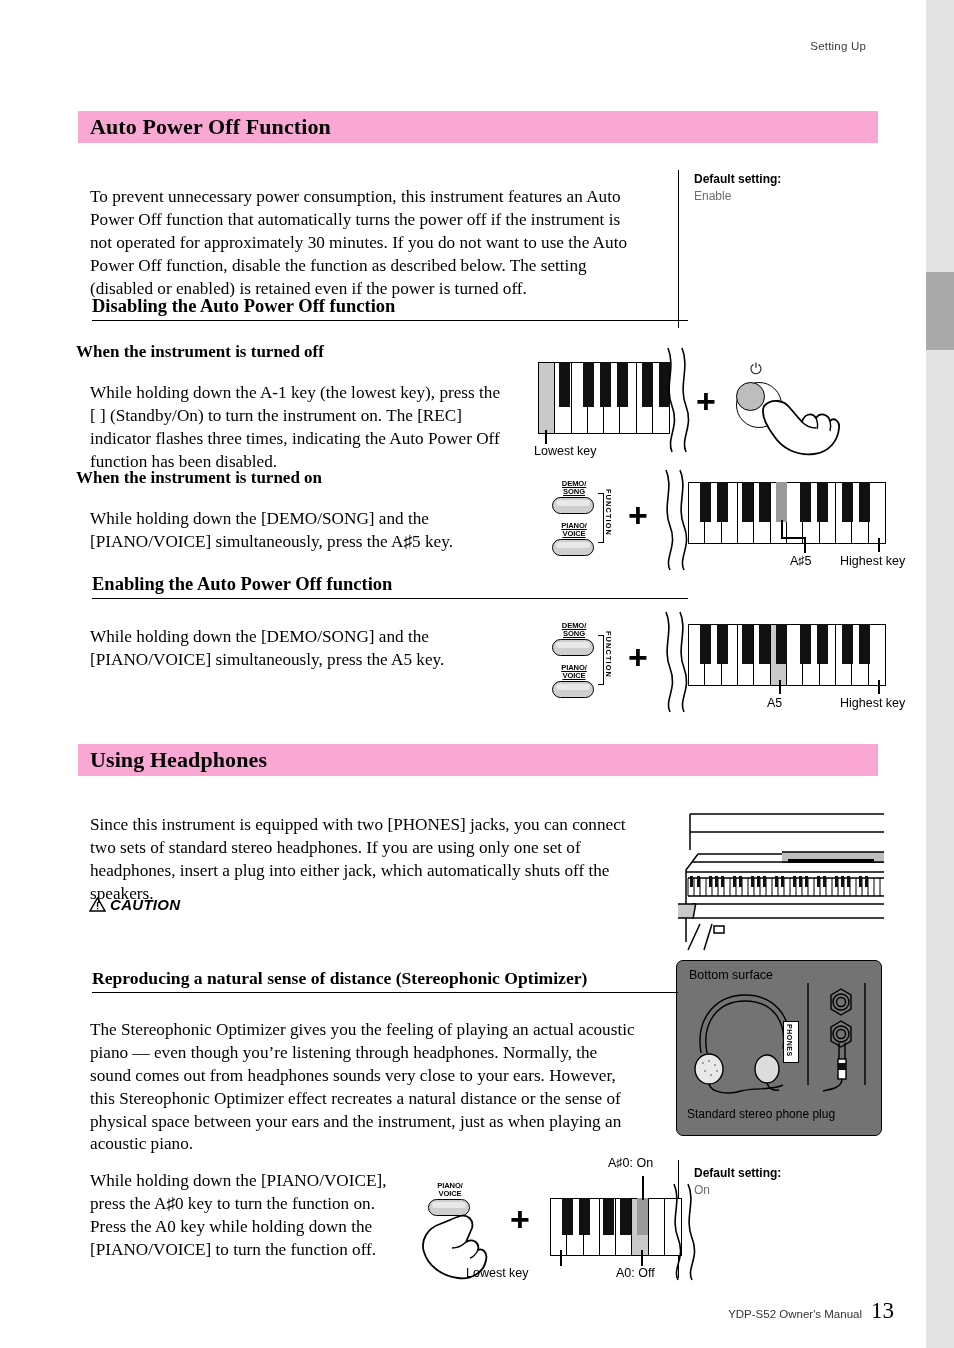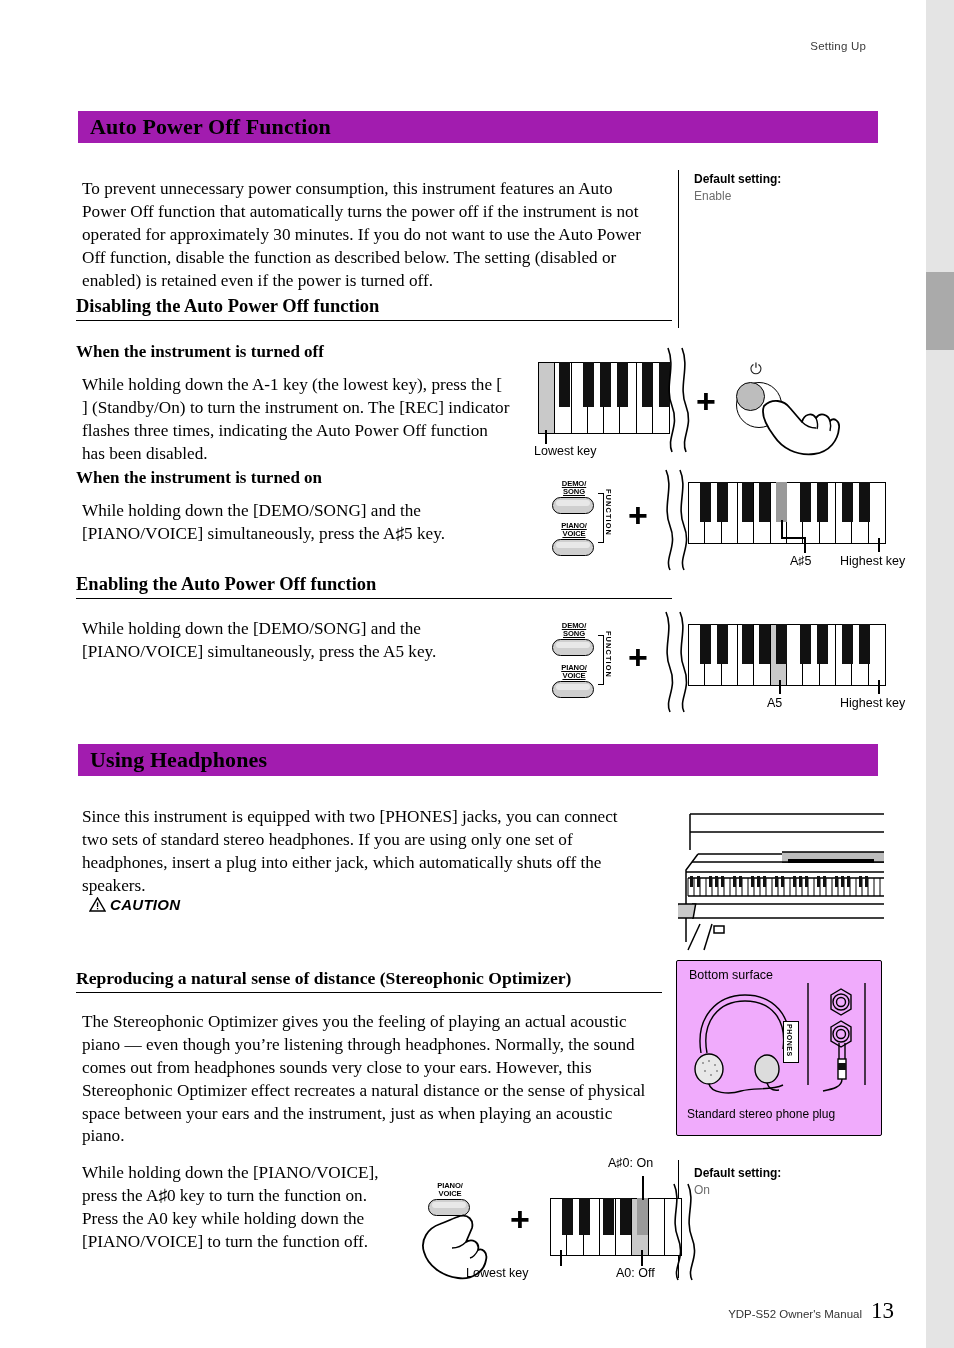--- a/index.html
+++ b/index.html
@@ -19,35 +19,35 @@
   
   .run-head {
     position:absolute; right:88px; top:40px;
     font-family:"Liberation Sans", sans-serif;
     font-size:11.5px; color:#3b3b3b; letter-spacing:.2px;
   }
 
   
   .sec-bar {
     position:absolute; left:78px; width:800px; height:32px;
-    background:#a21caf;
+    background:#f9a8d4;
     display:flex; align-items:center;
   }
   .sec-bar h1 {
     margin:0; padding-left:12px;
     font-size:22px; font-weight:bold; letter-spacing:.1px;
     font-family:"Liberation Serif", serif;
   }
 
   
   .body-col { position:absolute; left:74px; width:584px; font-size:17.2px; line-height:1.33; text-align:left; }
-  .body-col p { margin:8px; }
-
-  
-  .h-rule { position:absolute; left:76px; width:596px;font-family:Liberation Serif, serif; }
+  .body-col p { margin:16px; }
+
+  
+  .h-rule { position:absolute; left:92px; width:596px;font-family:Liberation Serif, serif; }
   .h-rule .hd { font-size:18.5px; font-weight:bold; padding-bottom:3px; }
   .h-rule .ln { border-bottom:1.4px solid #000; }
 
   .h3 { position:absolute; left:76px; font-size:17px; font-weight:bold; }
 
   
   .side-note {
     position:absolute; font-family:"Liberation Sans", sans-serif; font-size:12px;
   }
   .side-note .lbl { font-weight:bold; color:#000; }
@@ -91,21 +91,21 @@
                writing-mode:vertical-rl; letter-spacing:1.1px; }
   .func-br { position:absolute; border:1.4px solid #000; border-left:none; width:5px; }
 
   
   .pwr-wrap { position:absolute; }
   .pwr-outer { width:44px; height:44px; border-radius:50%; border:1.6px solid #000; background:#fff; position:absolute; }
   .pwr-inner { width:27px; height:27px; border-radius:50%; background:#bdbdbd; border:1.5px solid #000; position:absolute; left:8px; top:8px; }
   .pwr-glyph { position:absolute; font-size:15px; font-family:"DejaVu Sans", sans-serif; color:#222; }
 
   
-  .hbox { position:absolute; border:1.6px solid #000; border-radius:2px; background:#f0abfc; }
+  .hbox { position:absolute; border:1.6px solid #000; border-radius:7px; background:#737373; }
 
   svg { display:block; }
 </style>
 </head>
 <body>
 
 <div class="page">
 
   <div class="edge-strip"></div>
   <div class="edge-tab" style="top:272px;height:78px;"></div>

